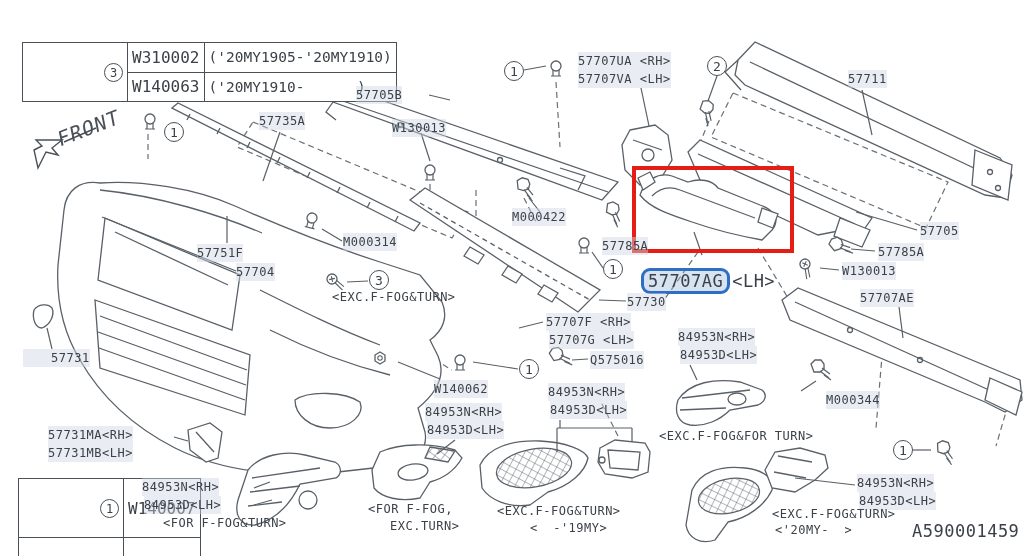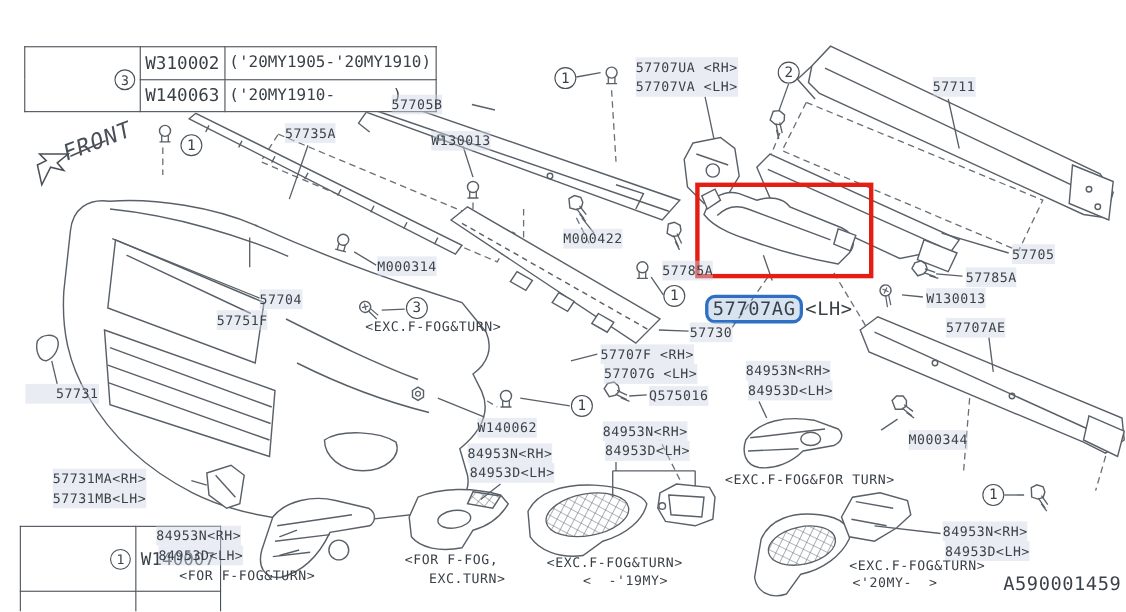--- a/index.html
+++ b/index.html
@@ -285,21 +285,21 @@
   <div id="front-label">FRONT</div>
 
   <div class="lbl hl" style="left:259px;top:112px;">57735A</div>
   <div class="lbl hl" style="left:356px;top:86px;">57705B</div>
   <div class="lbl hl" style="left:392px;top:119px;">W130013</div>
   <div class="lbl hl" style="left:578px;top:52px;">57707UA &lt;RH&gt;</div>
   <div class="lbl hl" style="left:578px;top:70px;">57707VA &lt;LH&gt;</div>
   <div class="lbl hl" style="left:836px;top:70px;margin-left:12px;">57711</div>
   <div class="lbl hl" style="left:512px;top:208px;">M000422</div>
   <div class="lbl hl" style="left:343px;top:233px;">M000314</div>
-  <div class="lbl hl" style="left:197px;top:244px;margin-top:38px;">57751F</div>
+  <div class="lbl hl" style="left:197px;top:244px;">57751F</div>
   <div class="lbl hl" style="left:236px;top:263px;">57704</div>
   <div class="lbl note" style="left:332px;top:288px;">&lt;EXC.F-FOG&amp;TURN&gt;</div>
   <div class="lbl hl" style="left:602px;top:237px;">57785A</div>
   <div id="ag-line">
     <span class="blue-sel">57707AG</span>
     <span class="suffix">&lt;LH&gt;</span>
   </div>
   <div class="lbl hl" style="left:627px;top:293px;">57730</div>
   <div class="lbl hl" style="left:920px;top:222px;">57705</div>
   <div class="lbl hl" style="left:878px;top:243px;">57785A</div>

